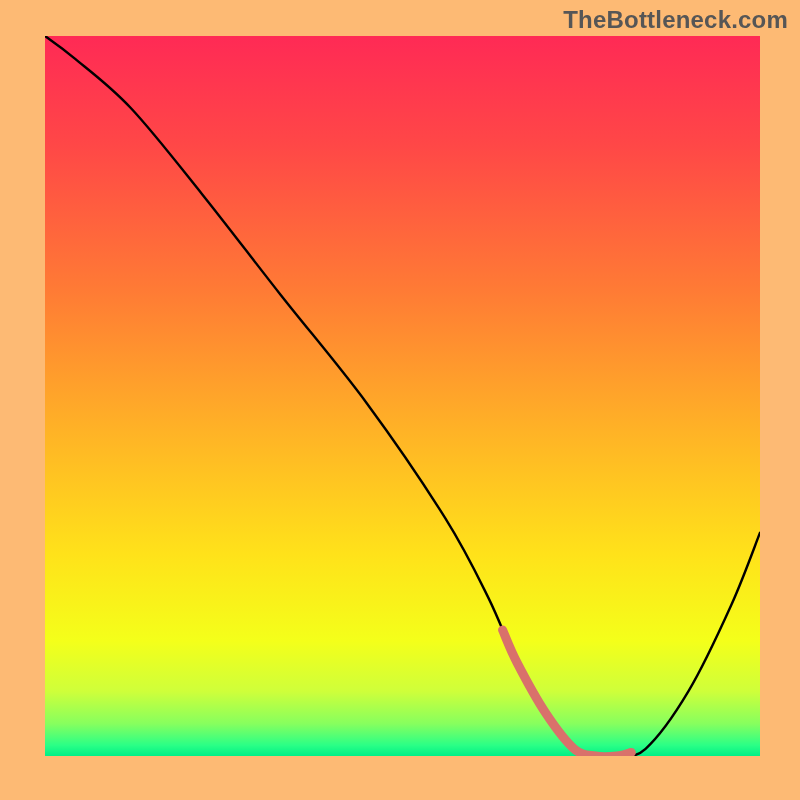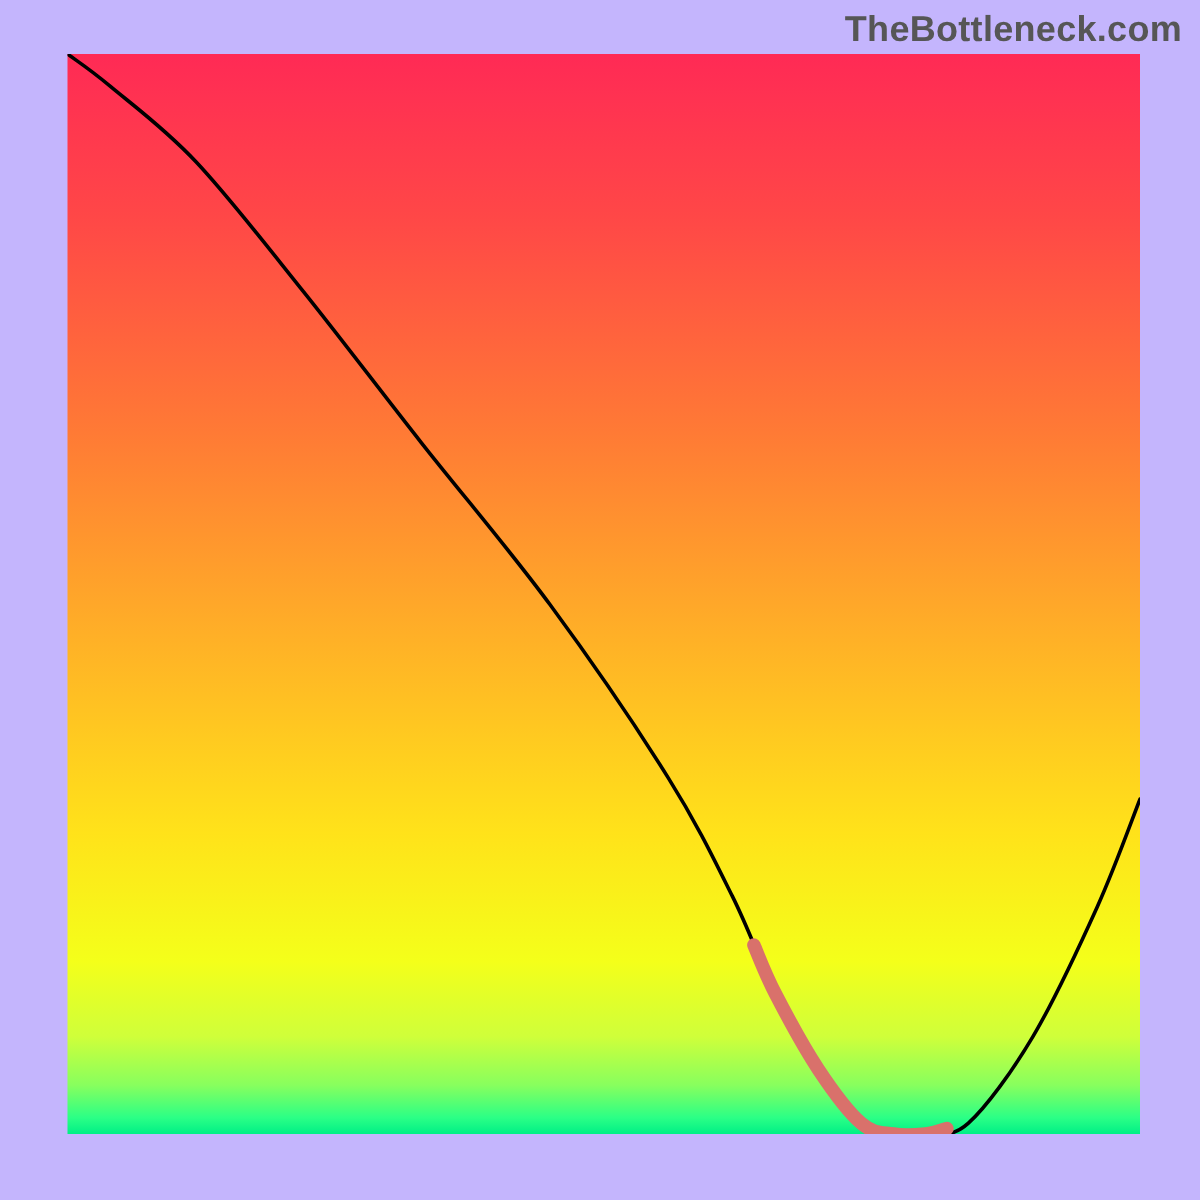--- a/index.html
+++ b/index.html
@@ -7,21 +7,21 @@
     padding: 0;
     width: 800px;
     height: 800px;
     background: #000;
     overflow: hidden;
   }
   .stage {
     position: relative;
     width: 800px;
     height: 800px;
-    background: #c4b5fd;
+    background: #fdba74;
   }
   .watermark {
     position: absolute;
     top: 6px;
     right: 12px;
     font-family: Arial, Helvetica, sans-serif;
     font-size: 24px;
     font-weight: 600;
     color: #565656;
     letter-spacing: 0.2px;

